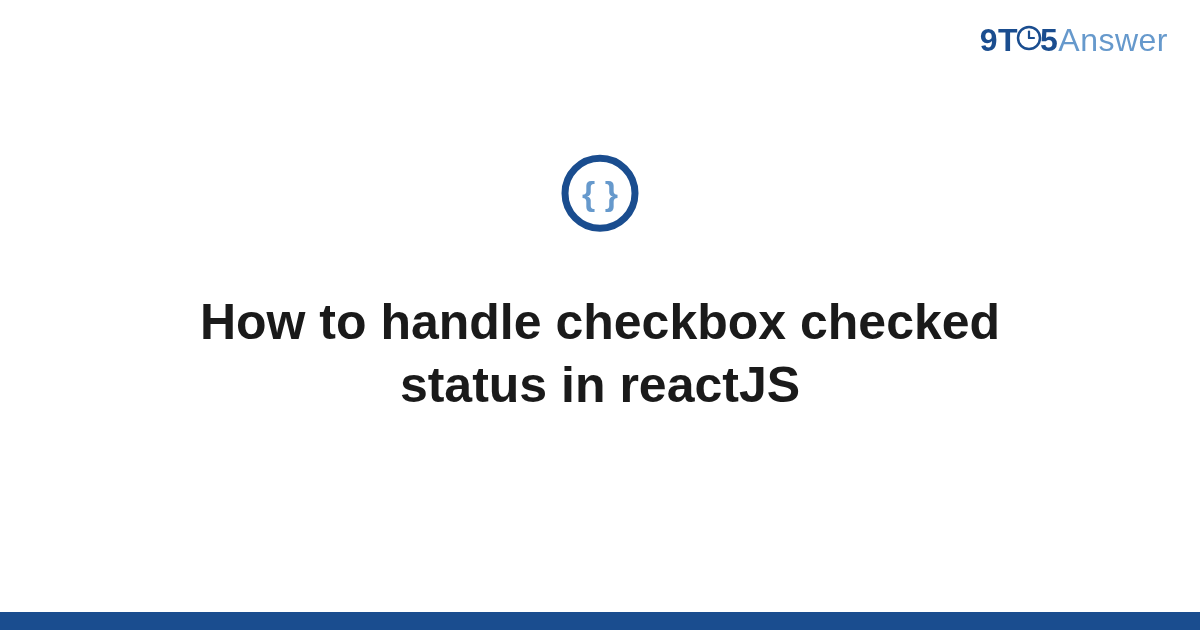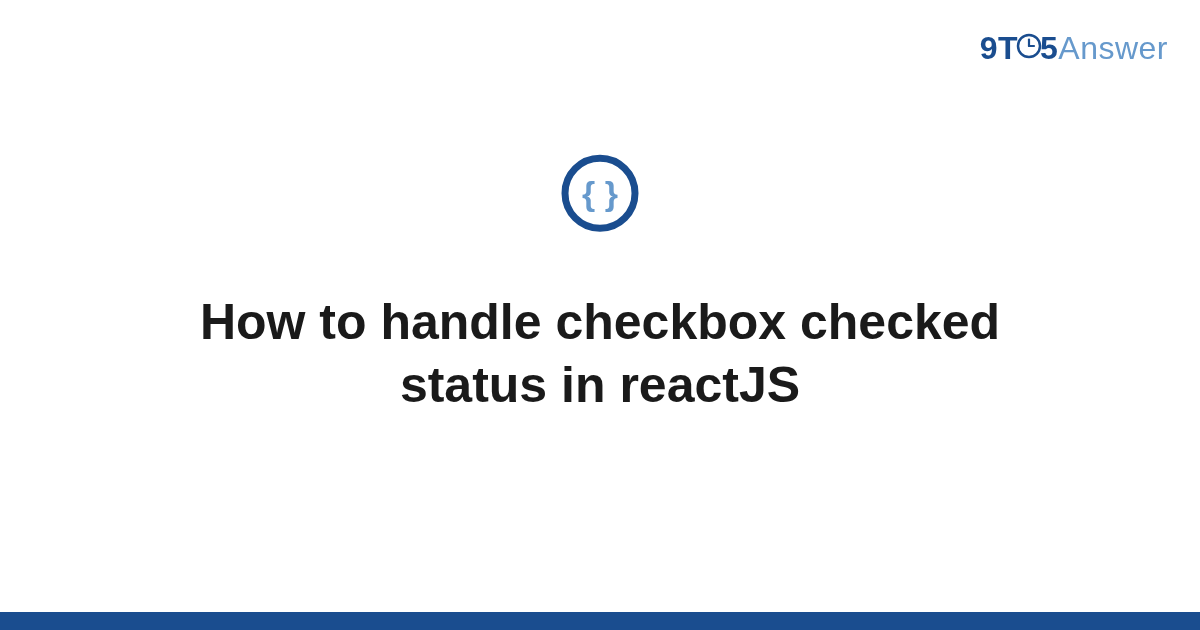--- a/index.html
+++ b/index.html
@@ -10,21 +10,21 @@
     body {
       width: 1200px;
       height: 630px;
       background: #ffffff;
       font-family: Arial, Helvetica, sans-serif;
       position: relative;
       overflow: hidden;
     }
     .logo {
       position: absolute;
-      top: 30px;
+      top: 22px;
       right: 32px;
       font-size: 32px;
       font-weight: 400;
       letter-spacing: 0.5px;
     }
     .logo .nine {
       color: #1a4d8f;
       font-weight: 600;
     }
     .logo .t {

